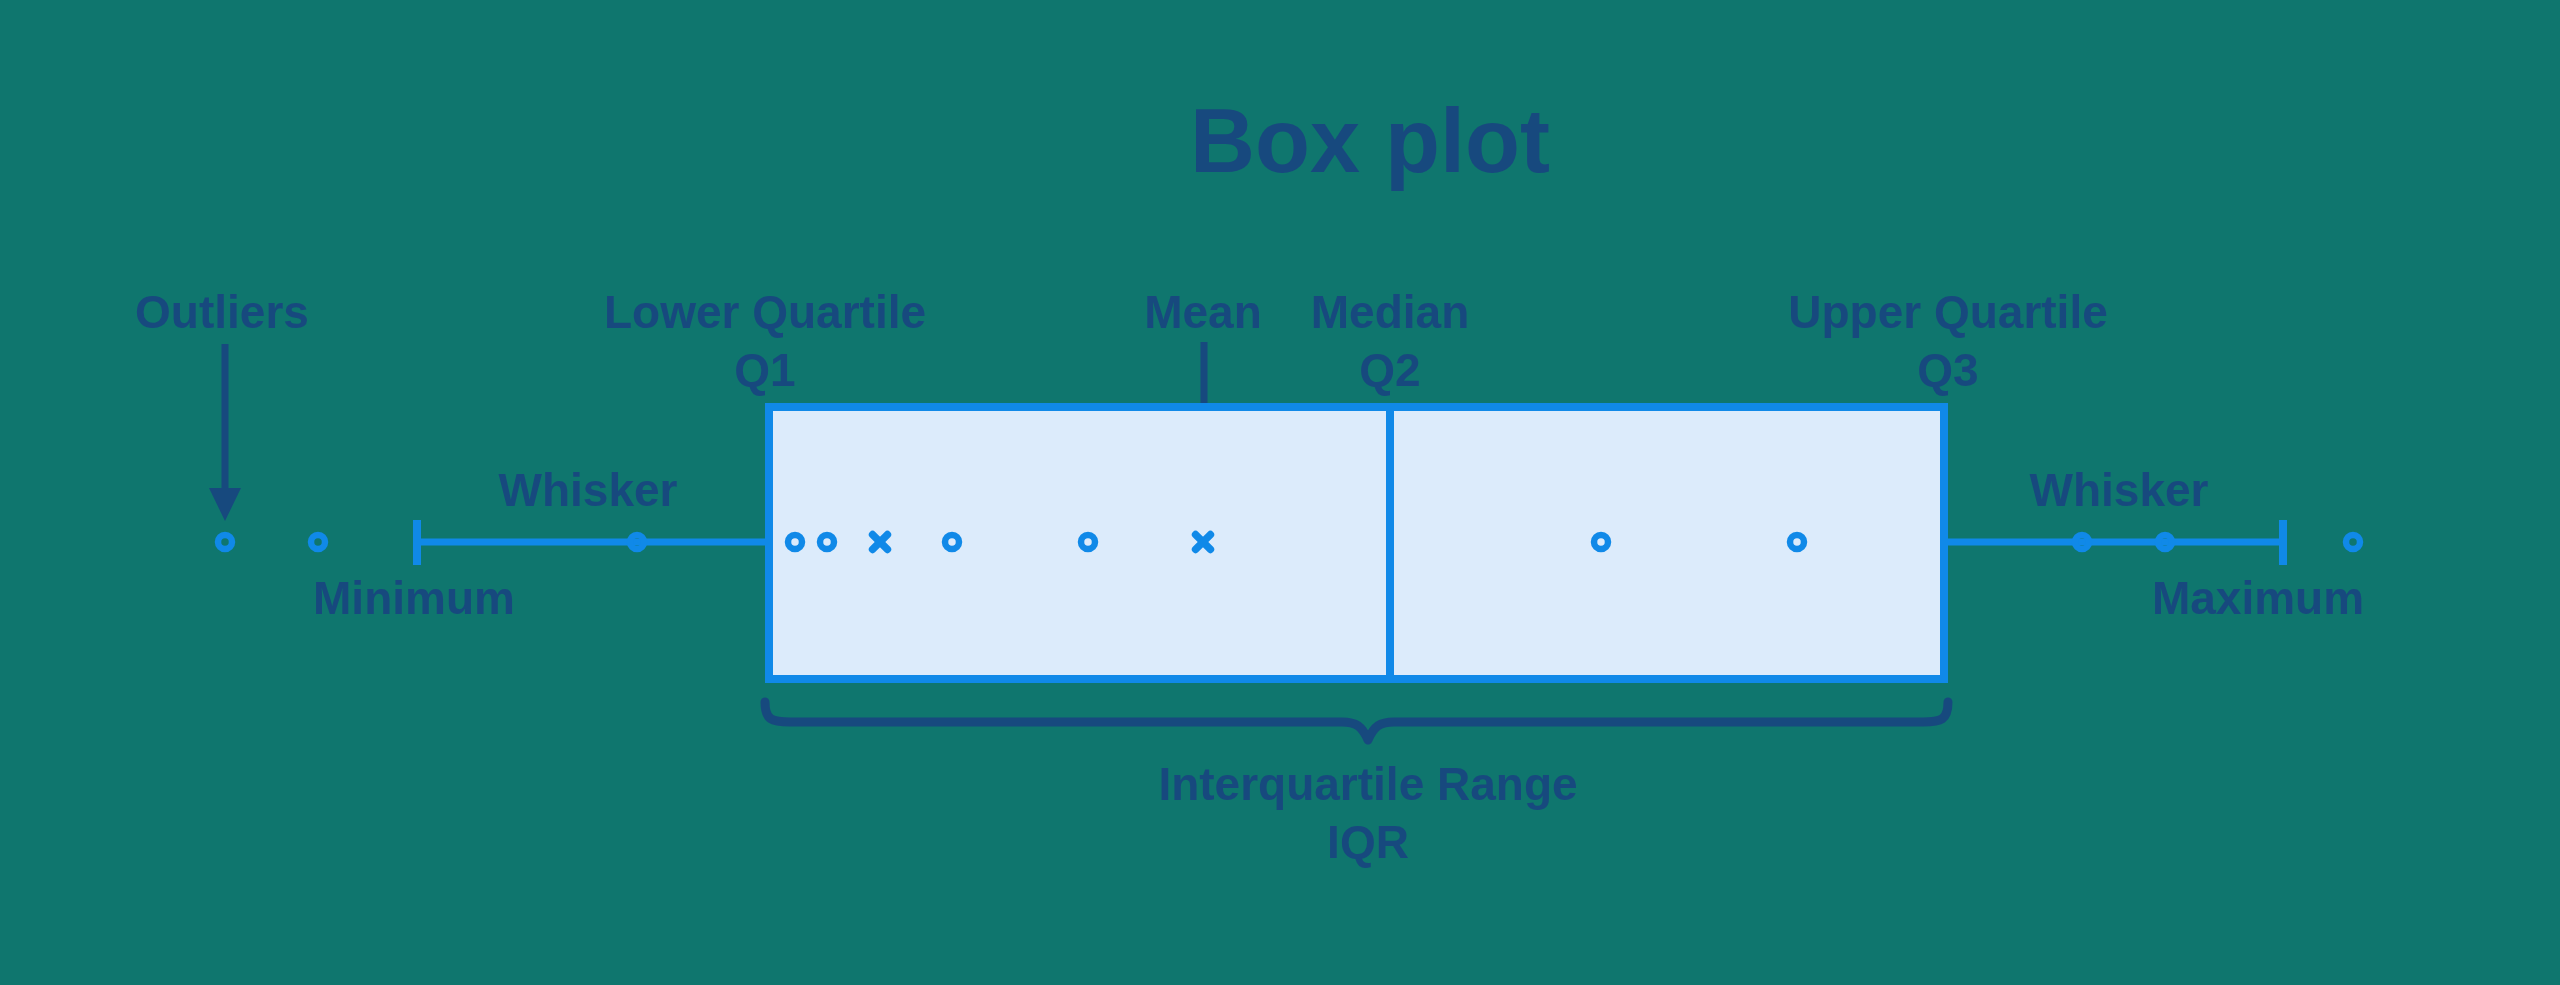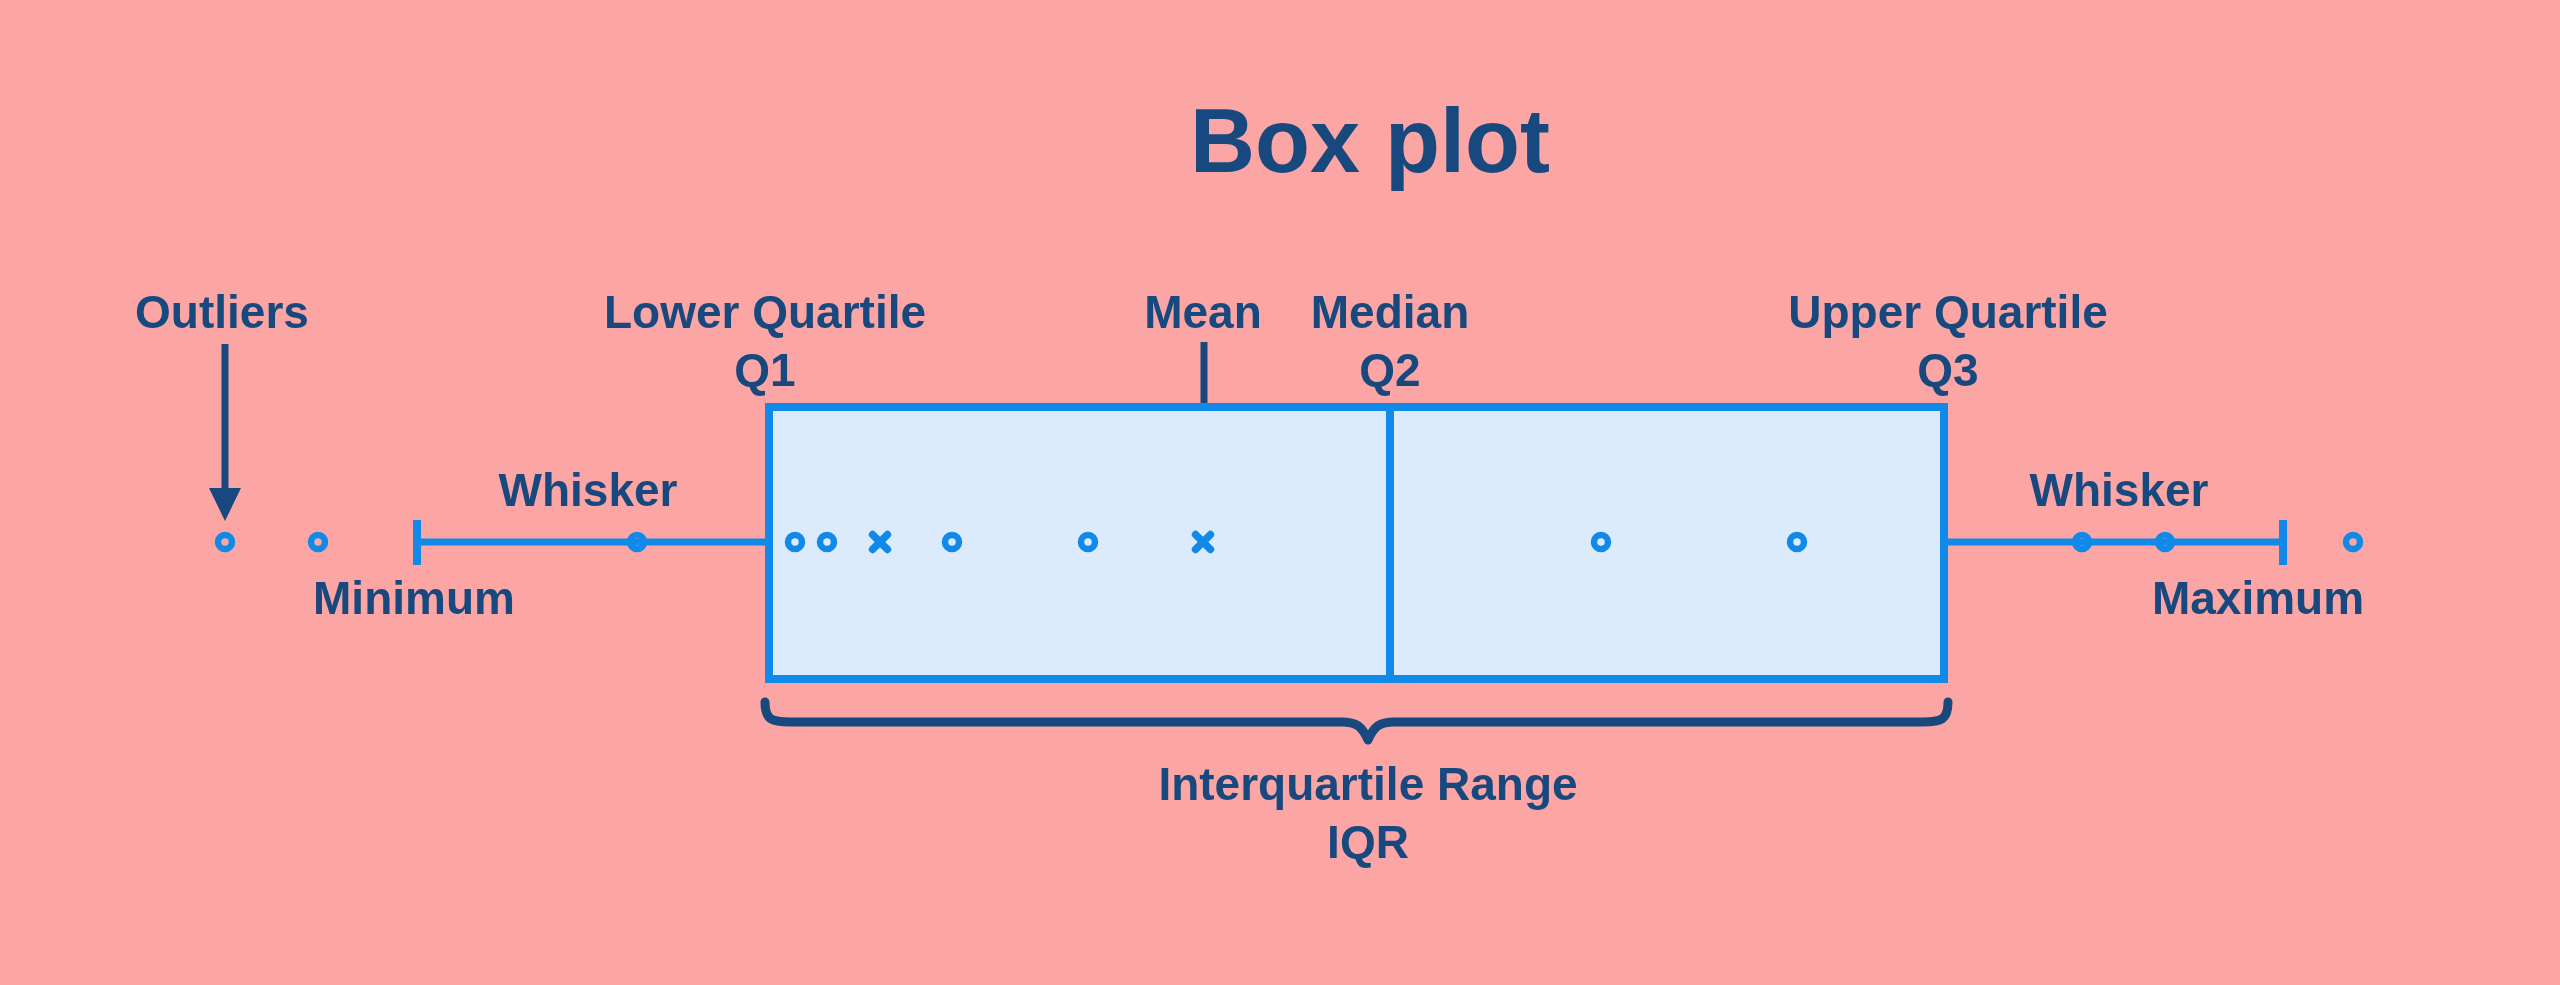--- a/index.html
+++ b/index.html
@@ -1,16 +1,16 @@
 <!DOCTYPE html>
 <html><head>
 <meta charset="utf-8">
 <style>
   html,body{margin:0;padding:0;background:#ffffff;}
-  .stage{position:relative;width:2560px;height:985px;background:#fca5a5;overflow:hidden;
+  .stage{position:relative;width:2560px;height:985px;background:#0f766e;overflow:hidden;
          font-family:"Liberation Sans", sans-serif;}
   svg{display:block;}
   .lbl{font-family:"Liberation Sans", sans-serif;font-weight:bold;fill:#17497E;font-size:46px;}
   .title{font-family:"Liberation Sans", sans-serif;font-weight:bold;fill:#17497E;font-size:90px;}
 </style>
 </head>
 <body>
 
 <div class="stage">
   <svg width="2560" height="985" viewBox="0 0 2560 985">

